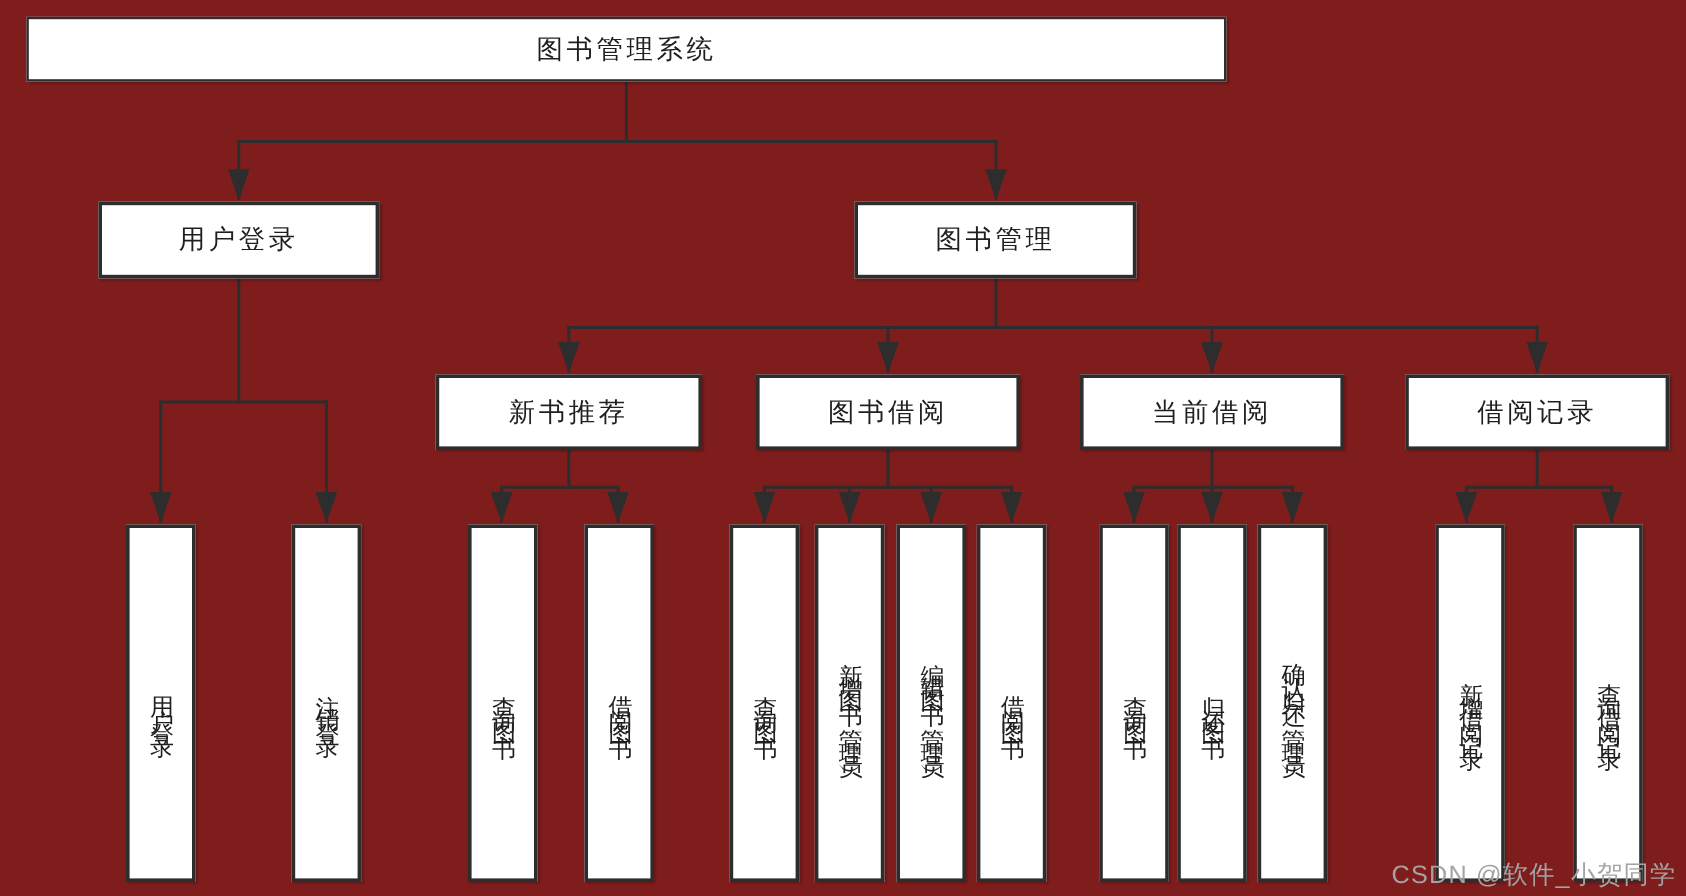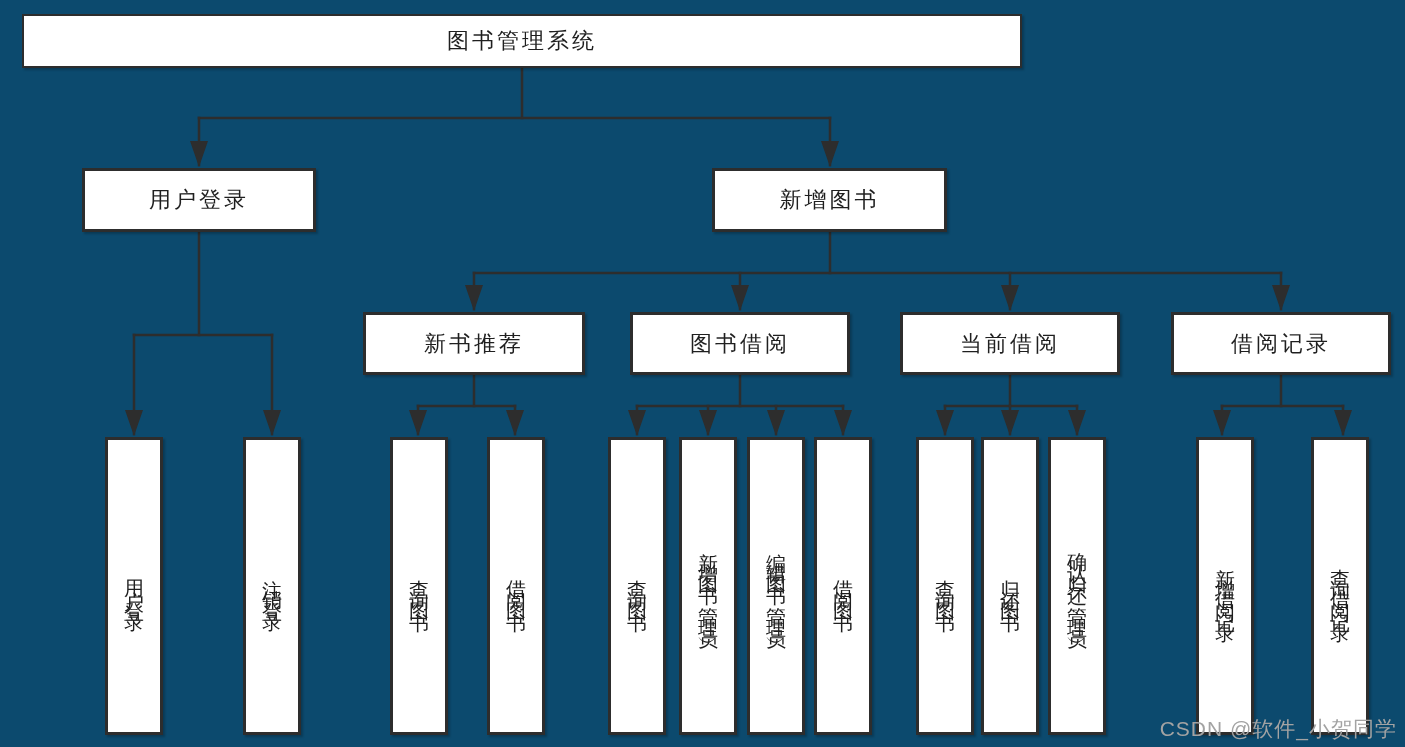--- a/index.html
+++ b/index.html
@@ -1,20 +1,20 @@
 <!DOCTYPE html>
 <html><head>
 <meta charset="utf-8">
 <style>
   html, body { margin: 0; padding: 0; background: #ffffff; }
   #canvas {
     position: relative;
     width: 1405px;
     height: 747px;
-    background: #0c4a6e;
+    background: #7f1d1d;
     font-family: "Liberation Sans", sans-serif;
     overflow: hidden;
   }
   svg.wires { position: absolute; left: 0; top: 0; width: 1405px; height: 747px; }
   .hbox, .vbox {
     position: absolute;
     box-sizing: border-box;
     background: #ffffff;
     border: 3px solid #2d2d2d;
     display: flex;
@@ -100,21 +100,21 @@
       <path d="M1281,375 L1281,406"></path>
       <path d="M1222,406 L1343,406"></path>
       <path d="M1222,406 L1222,434" marker-end="url(#arw)"></path>
       <path d="M1343,406 L1343,434" marker-end="url(#arw)"></path>
     </g>
   </svg>
 
   <div class="hbox root" style="left:22px; top:14px; width:1000px; height:54px;">图书管理系统</div>
 
   <div class="hbox" style="left:82px; top:168px; width:234px; height:64px;">用户登录</div>
-  <div class="hbox" style="left:712px; top:168px; width:235px; height:64px;">新增图书</div>
+  <div class="hbox" style="left:712px; top:168px; width:235px; height:64px;">图书管理</div>
 
   <div class="hbox" style="left:630px; top:312px; width:220px; height:63px;">图书借阅</div>
   <div class="hbox" style="left:363px; top:312px; width:222px; height:63px;">新书推荐</div>
   <div class="hbox" style="left:900px; top:312px; width:220px; height:63px;">当前借阅</div>
   <div class="hbox" style="left:1171px; top:312px; width:220px; height:63px;">借阅记录</div>
 
   <div class="vbox" style="left:105px;">
     <span class="vtext">用户登录</span>
   </div>
   <div class="vbox" style="left:243px;">

